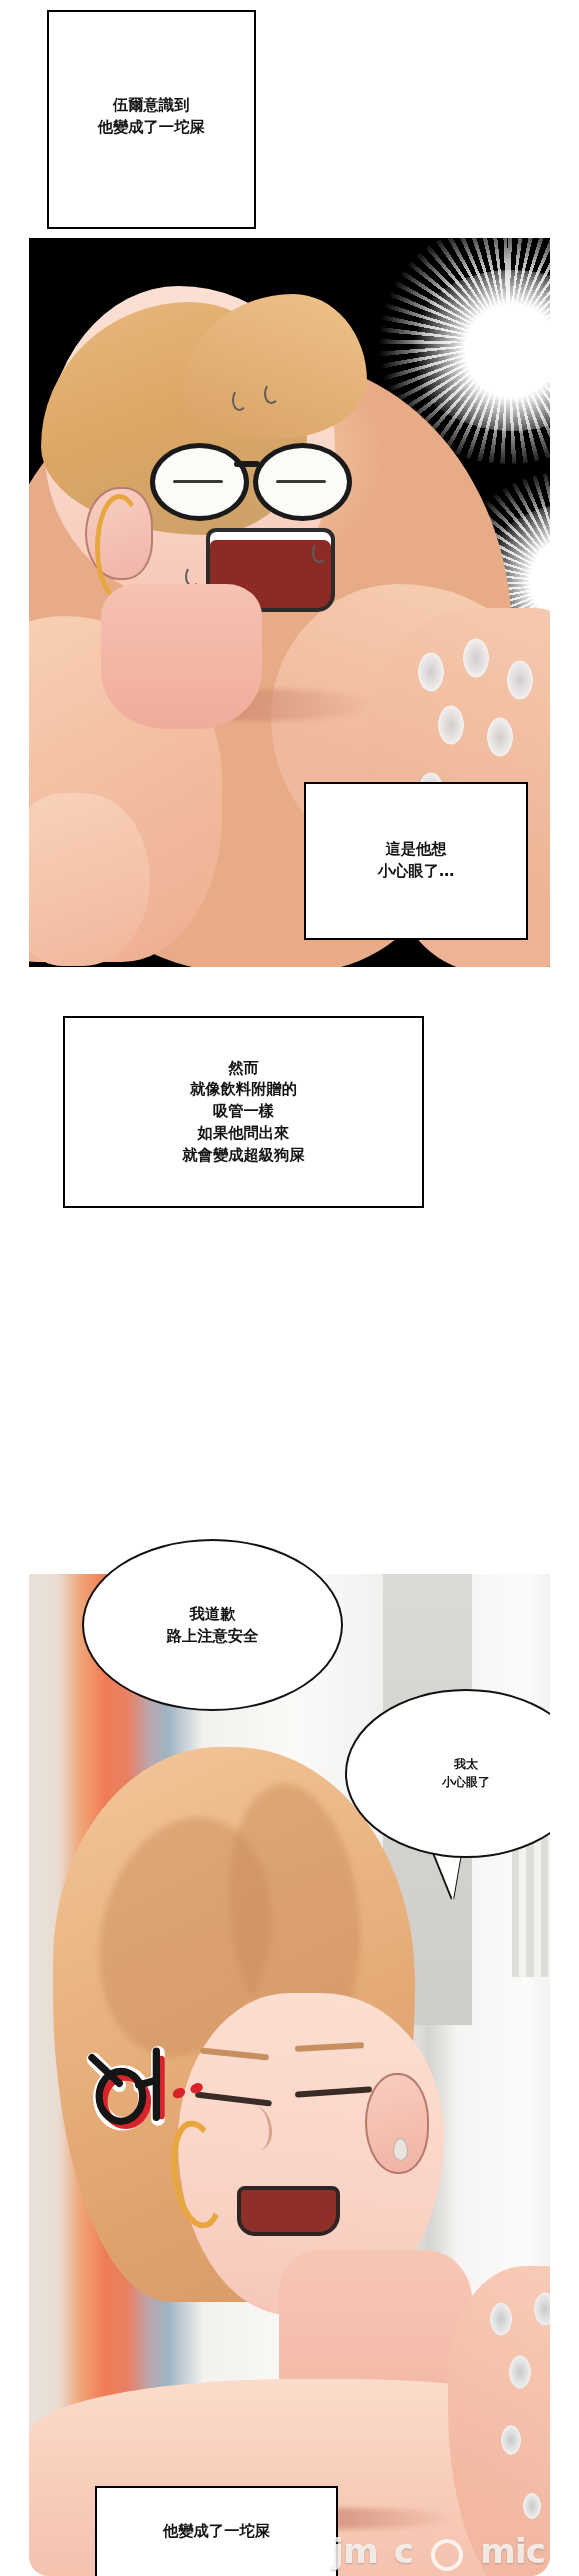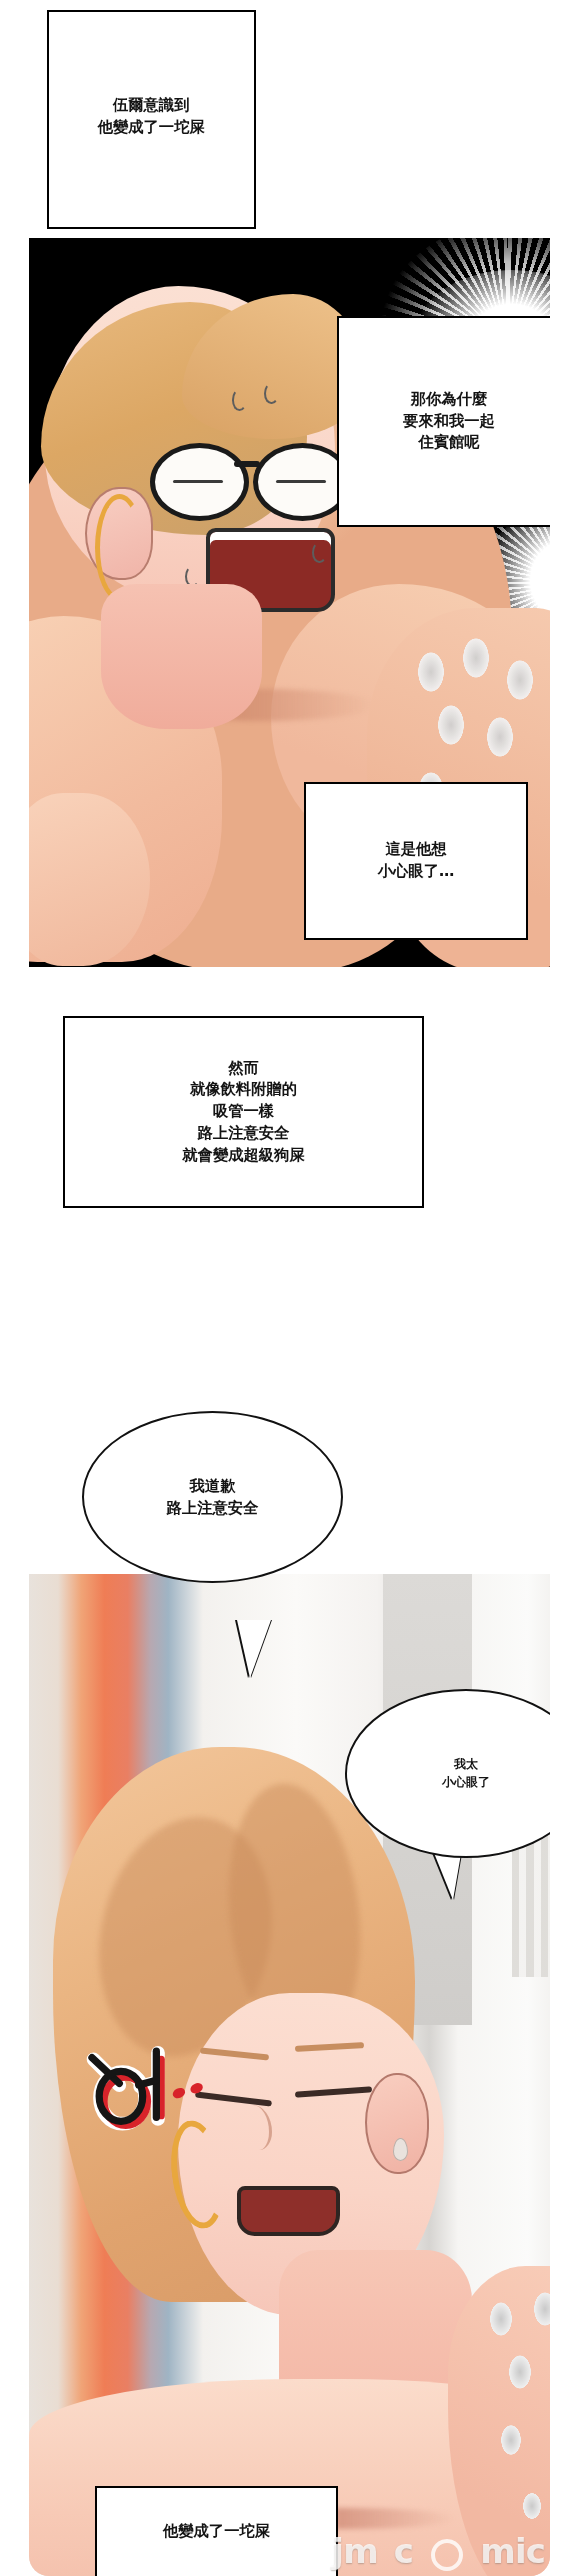--- a/index.html
+++ b/index.html
@@ -274,21 +274,21 @@
     position:absolute;
     background:#ffffff;
     border:2.4px solid #111111;
     border-radius:50%;
     box-sizing:border-box;
     display:flex;align-items:center;justify-content:center;
     text-align:center;white-space:pre-line;
     color:#141414;font-weight:700;line-height:1.45;
     z-index:32;
   }
-  #bubble-1{left:53px;  top:1411px; width:261px; height:172px; font-size:15.3px;}
+  #bubble-1{left:53px;  top:1539px; width:261px; height:172px; font-size:15.3px;}
   #bubble-2{left:316px; top:1689px; width:242px; height:169px; font-size:12px;}
   .tail{
     position:absolute;width:0;height:0;z-index:31;
   }
   #tail-1{
     left:208px;top:1620px;
     border-left:13px solid transparent;border-right:21px solid transparent;
     border-top:58px solid #ffffff;
     filter:drop-shadow(1.6px 0.8px 0 #111) drop-shadow(-1.6px 0.8px 0 #111);
   }
@@ -391,31 +391,28 @@
     <div class="p2-neck"></div>
     <div class="p2-shoulder"></div>
     <div class="p2-pec-line"></div>
     <div class="p2-arm"></div>
     <div class="tattoo2"></div>
   </div>
 
   <div class="caption" id="caption-1">伍爾意識到
 他變成了一坨屎</div>
 
-  <div class="caption" id="caption-2">那你為什麼
-要來和我一起
-住賓館呢</div>
 
   <div class="caption" id="caption-3">這是他想
 小心眼了…</div>
 
   <div class="caption" id="caption-4">然而
 就像飲料附贈的
 吸管一樣
-路上注意安全
+如果他問出來
 就會變成超級狗屎</div>
 
   <div class="caption" id="caption-5">他變成了一坨屎</div>
 
   <div class="tail" id="tail-1"></div>
   <div class="bubble" id="bubble-1">我道歉
 路上注意安全</div>
 
   <div class="tail" id="tail-2"></div>
   <div class="bubble" id="bubble-2">我太

